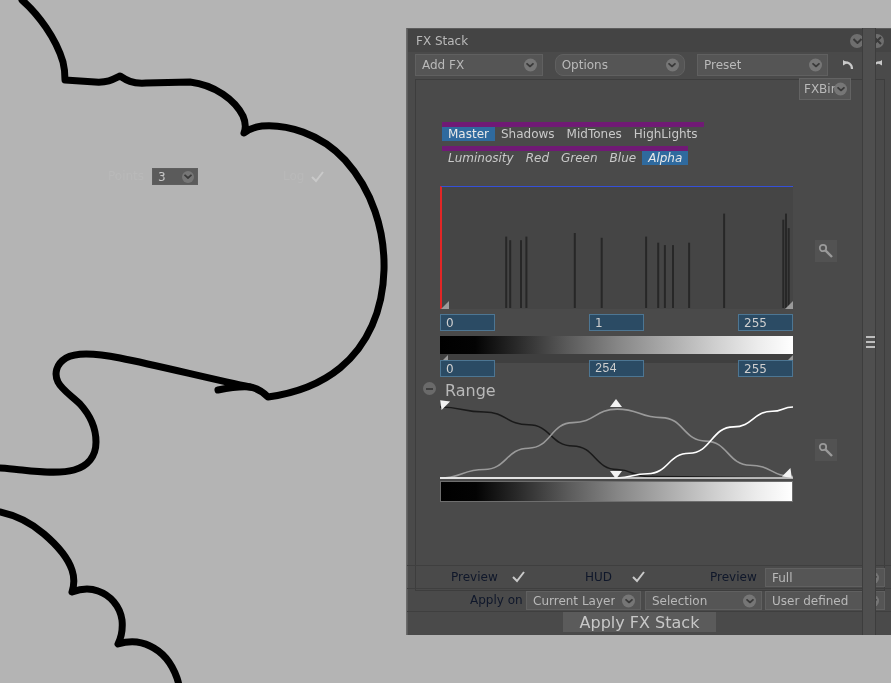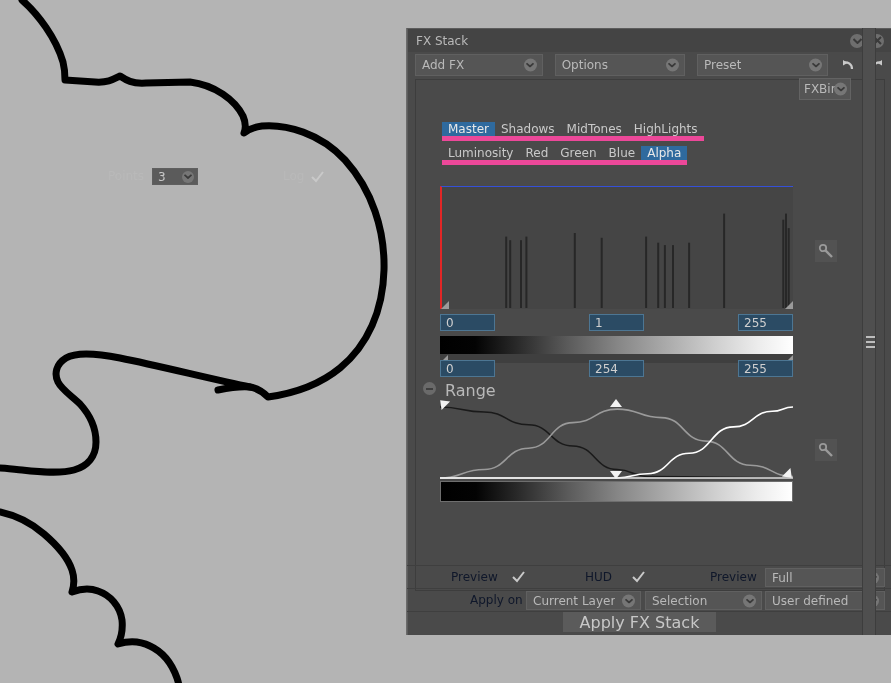--- a/index.html
+++ b/index.html
@@ -46,21 +46,21 @@
     display:flex;align-items:center;position:relative;color:#b9b9b9;
     font-size:12px;
   }
   .combo .lbl{margin-left:6px;white-space:nowrap;overflow:hidden;}
   .combo .arrow{
     position:absolute;right:5px;top:50%;transform:translateY(-50%);
     width:13px;height:13px;border-radius:50%;background:#767676;
     display:flex;align-items:center;justify-content:center;
   }
   .addfx{width:140px;}
-  .optionsc{width:143px;}
+  .optionsc{width:143px;border-radius:8px;}
   .presetc{width:144px;}
   .urbtn{width:18px;display:flex;align-items:center;justify-content:center;background:#4a4a4a;}
 
   
   .content{
     position:absolute;left:7px;top:50px;width:470px;height:512px;
     background:#4a4a4a;border:1px solid #3d3d3d;box-sizing:border-box;
   }
   .fxlist{
     position:absolute;left:7px;top:50px;width:445px;height:512px;
@@ -88,26 +88,26 @@
   .binbtn{
     position:absolute;left:799px;top:78px;width:52px;height:22px;
     background:#555555;border:1px solid #636363;box-sizing:border-box;
     display:flex;align-items:center;color:#b9b9b9;font-size:12px;
   }
   .binbtn .lbl{margin-left:4px;}
   .binbtn .arrow{position:absolute;right:3px;top:50%;transform:translateY(-50%);
     width:13px;height:13px;border-radius:50%;background:#767676;display:flex;align-items:center;justify-content:center;}
 
   
-  .tabrow{position:absolute;left:28px;height:19px;display:flex;align-items:flex-start;
-          background:#ec4899;}
+  .tabrow{position:absolute;left:28px;height:19px;display:flex;align-items:flex-end;
+          background:#701a75;}
   .tabrow .tab{padding:0 6px;display:flex;align-items:center;font-size:12px;color:#c9c9c9;background:#4a4a4a;}
   .tabrow .tab.sel{background:#2f6a9e;color:#e8e8e8;}
   #tabs1{top:121px;}
-  #tabs2{top:146px;}
+  #tabs2{top:146px;font-style:italic;}
 
   .pointsrow{position:absolute;left:28px;top:168px;width:415px;height:18px;}
   .pointslbl{position:absolute;left:80px;top:1px;font-size:12px;color:#b9b9b9;}
   .pointsbox{
     position:absolute;left:124px;top:0;width:46px;height:17px;
     background:#5b5b5b;border:1px solid #5f5f5f;box-sizing:border-box;
     display:flex;align-items:center;color:#c8c8c8;font-size:12px;
   }
   .pointsbox .lbl{margin-left:5px;}
   .pointsbox .arrow{position:absolute;right:3px;top:50%;transform:translateY(-50%);
@@ -389,21 +389,21 @@
 
   <div class="gradbar"></div>
   <div class="gradtrack">
     <span class="hl"></span>
     <span class="hr"></span>
   </div>
 
   <div class="valfield" style="left:440px;top:360px;width:55px;">
     <span class="lbl">0</span>
   </div>
-  <div class="valfield" style="left:589px;top:360px;width:55px;">
+  <div class="valfield" style="left:589px;top:360px;width:55px;font-family:Liberation Mono, monospace;">
     <span class="lbl">254</span>
   </div>
   <div class="valfield" style="left:738px;top:360px;width:55px;">
     <span class="lbl">255</span>
   </div>
 
   <div class="rangerow">
     <span class="rcollapse">
         <i></i>
       </span>

